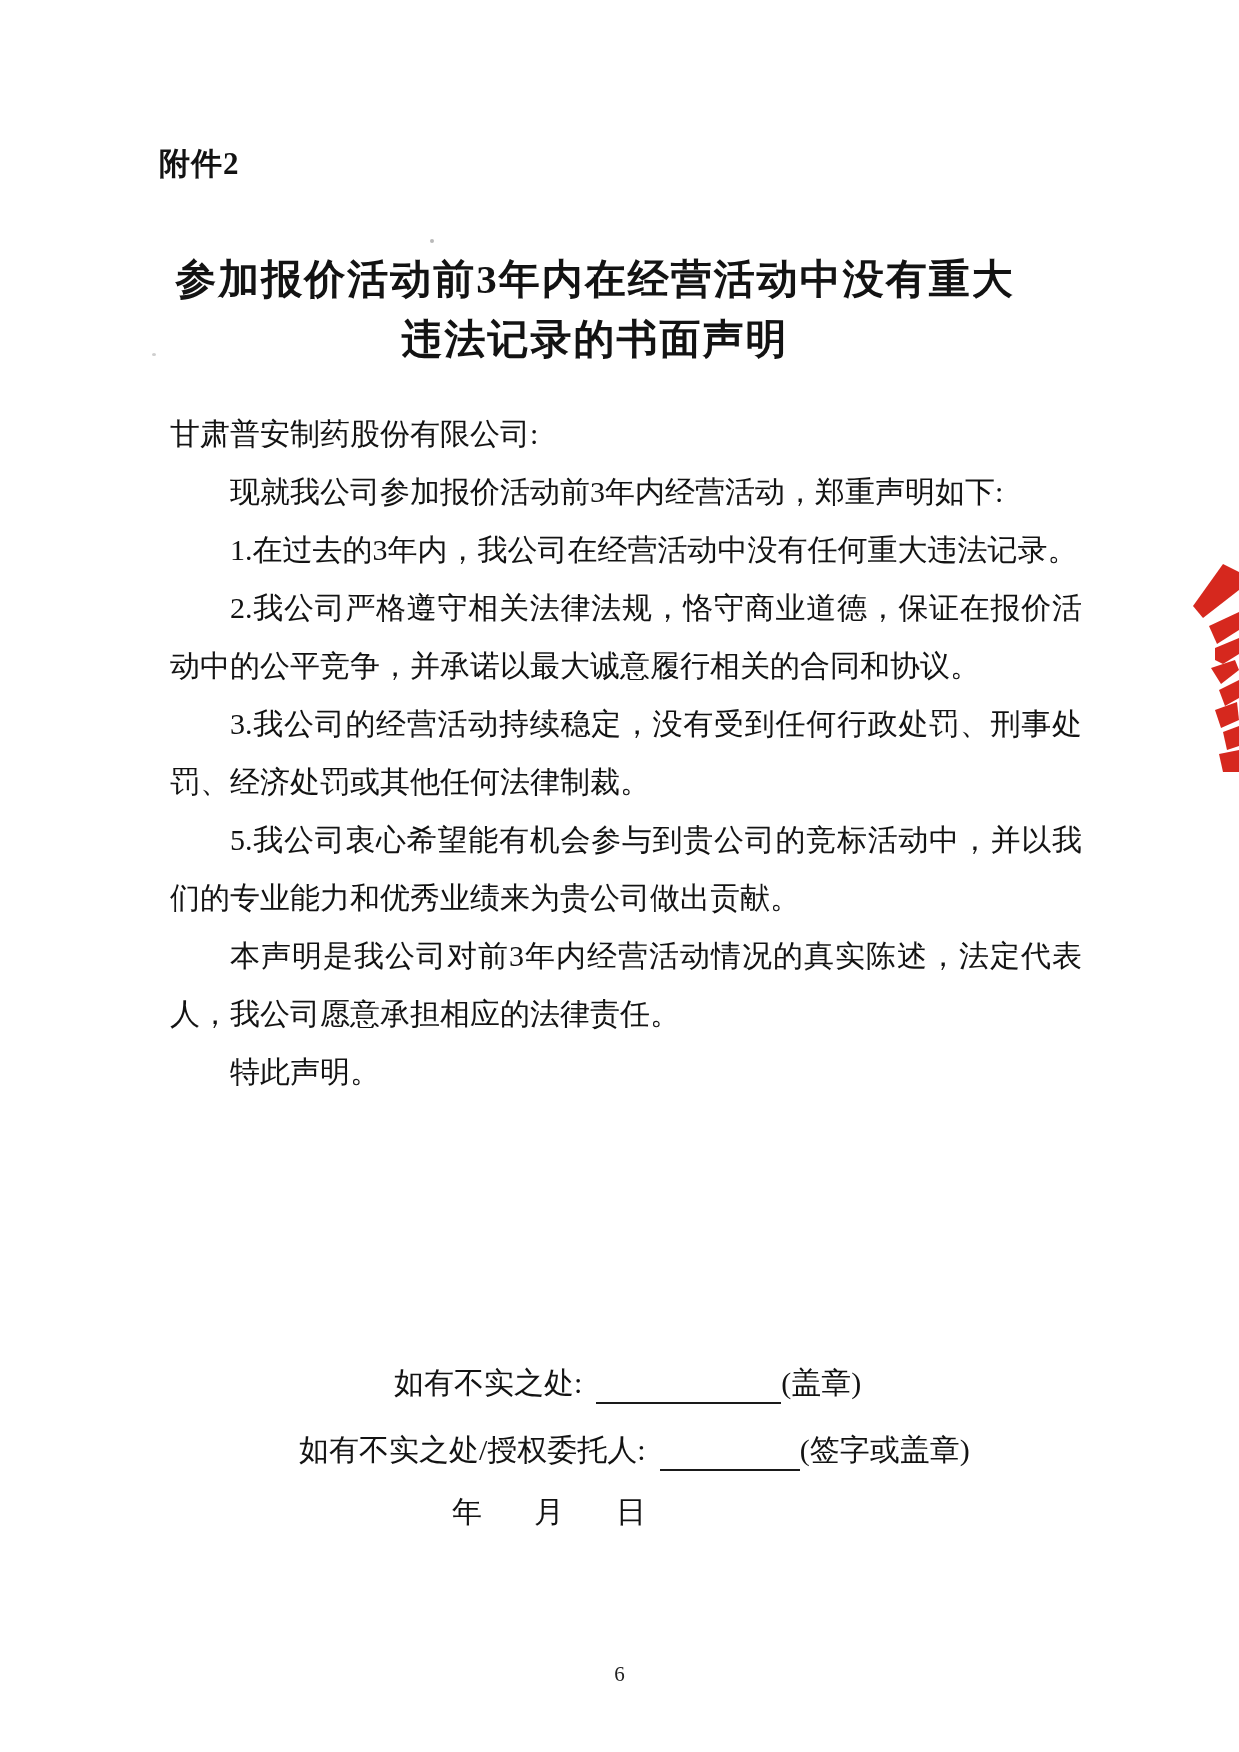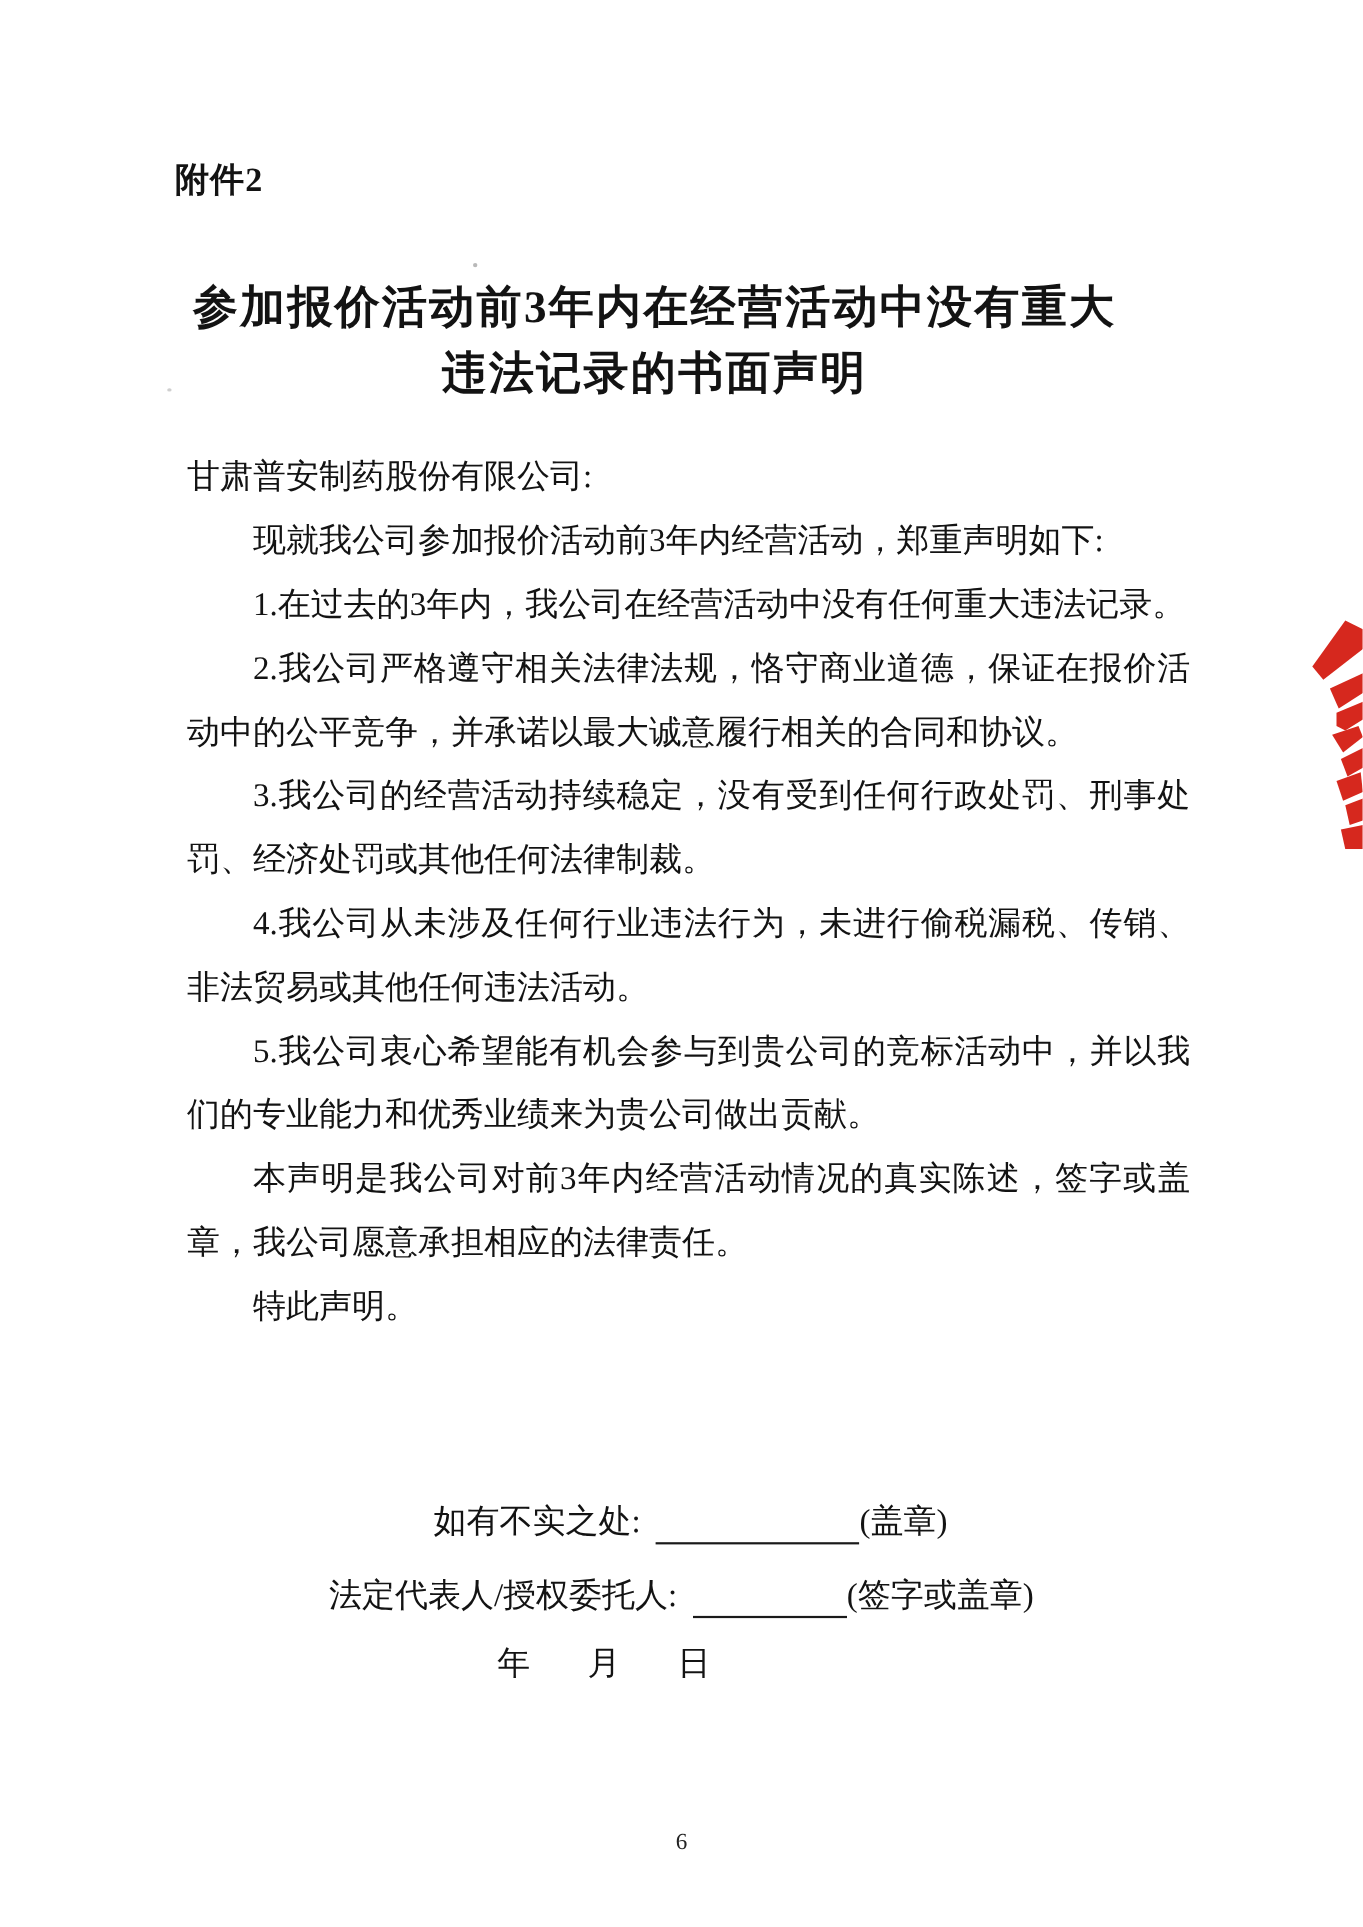--- a/index.html
+++ b/index.html
@@ -70,32 +70,31 @@
     <div>参加报价活动前3年内在经营活动中没有重大</div>
     <div>违法记录的书面声明</div>
   </div>
 
   <div class="bodytext">
     <p class="salutation">甘肃普安制药股份有限公司:</p>
     <p>现就我公司参加报价活动前3年内经营活动，郑重声明如下:</p>
     <p>1.在过去的3年内，我公司在经营活动中没有任何重大违法记录。</p>
     <p>2.我公司严格遵守相关法律法规，恪守商业道德，保证在报价活动中的公平竞争，并承诺以最大诚意履行相关的合同和协议。</p>
     <p>3.我公司的经营活动持续稳定，没有受到任何行政处罚、刑事处罚、经济处罚或其他任何法律制裁。</p>
-    <p>4.我公司从未涉及任何行业违法行为，未进行偷税漏税、传销、非法贸易或其他任何违法活动。</p>
     <p>5.我公司衷心希望能有机会参与到贵公司的竞标活动中，并以我们的专业能力和优秀业绩来为贵公司做出贡献。</p>
-    <p>本声明是我公司对前3年内经营活动情况的真实陈述，签字或盖章，我公司愿意承担相应的法律责任。</p>
+    <p>本声明是我公司对前3年内经营活动情况的真实陈述，法定代表人，我公司愿意承担相应的法律责任。</p>
     <p>特此声明。</p>
   </div>
 
   <div class="sig-unit">
     <span>如有不实之处:</span><span class="fill-line unit"></span><span>(盖章)</span>
   </div>
 
   <div class="sig-rep">
-    <span>法定代表人/授权委托人:</span><span class="fill-line rep"></span><span>(签字或盖章)</span>
+    <span>如有不实之处/授权委托人:</span><span class="fill-line rep"></span><span>(签字或盖章)</span>
   </div>
 
   <div class="date-line">
     <span>年</span><span class="date-gap"></span><span>月</span><span class="date-gap"></span><span>日</span>
   </div>
 
   <div class="stamp">
     <svg width="50" height="220" viewBox="0 0 50 220" xmlns="http://www.w3.org/2000/svg">
       <g fill="#d6281e">
         <path d="M4 54 L34 12 L50 20 L50 38 L14 66 Z"></path>

